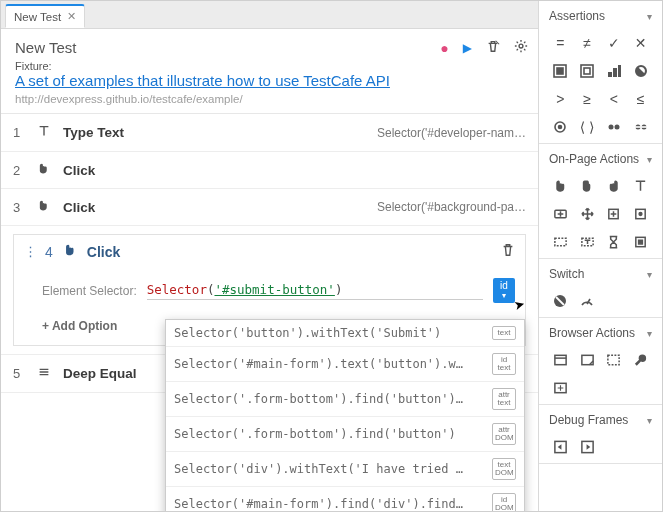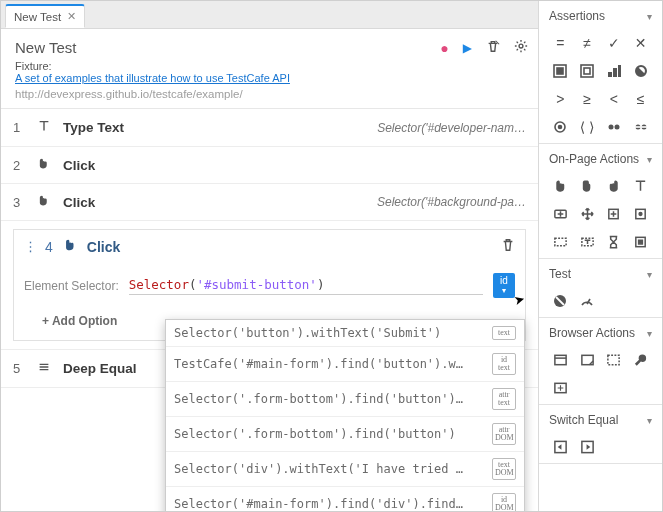--- a/index.html
+++ b/index.html
@@ -52,21 +52,21 @@
     border-bottom: 1px solid #e7e7e7;
     position: relative;
   }
   .header h1 {
     margin: 0 0 4px;
     font-size: 15px;
     font-weight: 400;
     color: #555;
   }
   .fixture-label { font-size: 11px; color: #555; }
-  .fixture-link { font-size: 11px; color: #1976d2; display: block; }
+  .fixture-link { font-size: 15px; color: #1976d2; display: block; }
   .url { font-size: 11.5px; color: #9e9e9e; margin-top: 4px; }
   .header-actions {
     position: absolute;
     right: 10px;
     top: 10px;
     display: flex;
     gap: 14px;
     align-items: center;
     color: #666;
   }
@@ -76,21 +76,21 @@
   .step-row {
     display: flex;
     align-items: center;
     padding: 10px 12px;
     border-bottom: 1px solid #ededed;
     gap: 10px;
   }
   .step-row .num { width: 14px; color: #666; font-size: 13px; }
   .step-row .icon-box { width: 16px; color: #555; }
   .step-row b { color: #3b3b3b; font-size: 13.5px; }
-  .step-row .sel { margin-left: auto; color: #777; font-size: 12px; max-width: 200px; white-space: nowrap; overflow: hidden; text-overflow: ellipsis; text-align:left;font-style:italic;}
+  .step-row .sel { margin-left: auto; color: #777; font-size: 12px; max-width: 200px; white-space: nowrap; overflow: hidden; text-overflow: ellipsis; text-align:left;}
   .step-box {
     margin: 8px 12px;
     border: 1px solid #e1e1e1;
     padding: 8px 10px 12px;
     position: relative;
   }
   .step-box-head {
     display: flex;
     align-items: center;
     gap: 10px;
@@ -100,32 +100,32 @@
   .step-box-head .num { color: #4a76aa; font-size: 14px; }
   .step-box-head .title { font-weight: 700; font-size: 14px; color: #315a85; }
   .step-box-head .trash { margin-left: auto; color: #666; }
   .sel-row {
     display: flex;
     align-items: center;
     margin-top: 18px;
     gap: 10px;
     font-size: 12px;
   }
-  .sel-row .lbl { color: #8a8a8a; }
+  .sel-row .lbl { color: #8a8a8a; margin-left: 18px;}
   .sel-input {
     font-family: "Consolas","Menlo",monospace;
     font-size: 12.5px;
     color: #777;
     border-bottom: 1px solid #ccc;
     flex: 1;
     padding-bottom: 2px;
   }
   .sel-input .fn { color: #b91c1c; }
   .sel-input .paren { color: #444; }
-  .sel-input .str { color: #8b5cf6; }
+  .sel-input .str { color: #15803d; text-decoration: underline; }
   .pill {
     background: #1e88e5;
     color: #fff;
     font-size: 10px;
     padding: 3px 5px;
     border-radius: 2px;
     line-height: 1;
     text-align: center;
     min-width: 22px;
     position: relative;
@@ -171,21 +171,21 @@
     border: 1px solid #bbb;
     border-radius: 2px;
     font-size: 8px;
     color: #777;
     text-align: center;
     line-height: 1;
     padding: 2px 2px;
     font-family: Arial, sans-serif;
     width: 24px;
   }
-  .dd-item .badge span {display:block;font-family:Liberation Serif, serif;}
+  .dd-item .badge span {display:block;}
   
   .right-col {
     position: absolute;
     left: 538px;
     top: 0;
     right: 0;
     height: 100%;
     background: #fff;
   }
   .panel {
@@ -330,21 +330,21 @@
 </div>
 
 <div class="dropdown">
   <div class="dd-item">
     <span class="txt">Selector('button').withText('Submit')</span>
     <span class="badge">
         <span>text</span>
       </span>
   </div>
   <div class="dd-item">
-    <span class="txt">TestCafe('#main-form').find('button').w…</span>
+    <span class="txt">Selector('#main-form').text('button').w…</span>
     <span class="badge">
         <span>id</span>
         <span>text</span>
       </span>
   </div>
   <div class="dd-item">
     <span class="txt">Selector('.form-bottom').find('button')…</span>
     <span class="badge">
         <span>attr</span>
         <span>text</span>
@@ -506,21 +506,21 @@
           <svg width="15" height="15" viewBox="0 0 16 16">
             <rect x="3" y="3" width="10" height="10"></rect>
             <path d="M6 6h4v4H6z" class="fill" style="fill:#555"></path>
           </svg>
         </span>
     </div>
   </div>
 
   <div class="panel">
     <h3>
-        <span>Test</span>
+        <span>Switch</span>
         <span class="tri">▾</span>
       </h3>
     <div class="icon-grid">
       <span>
           <svg width="16" height="16" viewBox="0 0 16 16" class="fill">
             <circle cx="8" cy="8" r="6"></circle>
             <path d="M4 4l8 8" stroke="#fff" stroke-width="1.8"></path>
           </svg>
         </span>
       <span>
@@ -569,21 +569,21 @@
           </svg>
         </span>
       <span></span>
         <span></span>
         <span></span>
     </div>
   </div>
 
   <div class="panel">
     <h3>
-        <span>Switch Equal</span>
+        <span>Debug Frames</span>
         <span class="tri">▾</span>
       </h3>
     <div class="icon-grid">
       <span>
           <svg width="15" height="15" viewBox="0 0 16 16">
             <rect x="2" y="2" width="12" height="12"></rect>
             <path d="M9 5v6l-4-3z" class="fill" style="fill:#555;stroke:none"></path>
           </svg>
         </span>
       <span>

